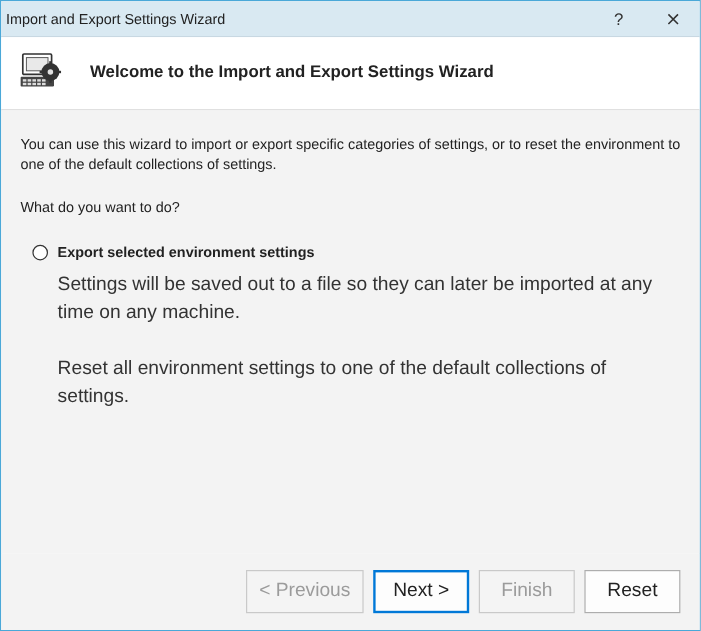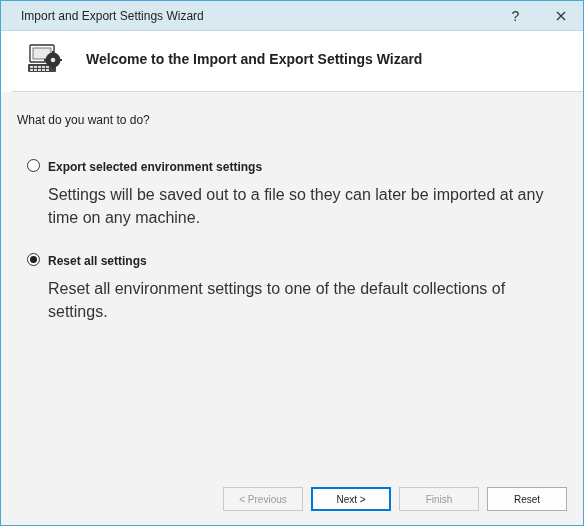--- a/index.html
+++ b/index.html
@@ -17,21 +17,21 @@
       background: #fff;
       border: 1px solid #4aa8d8;
       display: flex;
       flex-direction: column;
     }
     .title-bar {
       height: 30px;
       background: #d9e9f2;
       display: flex;
       align-items: center;
-      padding-left: 20px;
+      padding-left: 4px;
       border-bottom: 1px solid #c8d8e2;
     }
     .title-bar-text {
       flex: 1;
       font-size: 12px;
       color: #222;
     }
     .title-btn {
       width: 45px;
       height: 29px;
@@ -42,48 +42,48 @@
       color: #333;
       cursor: pointer;
     }
     .header-area {
       display: flex;
       align-items: center;
       padding: 12px 16px 16px 16px;
       gap: 24px;
       border-bottom: 1px solid #d9d9d9;
       background: #fff;
-      margin-left: 11px;
     }
     .wizard-icon {
       width: 34px;
       height: 32px;
       flex-shrink: 0;
     }
     .wizard-title {
       font-size: 14px;
       font-weight: 600;
       color: #222;
     }
     .body-area {
       flex: 1;
       padding: 20px 16px 0 16px;
       background: #f3f3f3;
       color: #222;
       font-size: 12px;
       line-height: 1.45;
     }
     .intro-text { margin-bottom: 18px; }
-    .prompt-text { margin-bottom: 30px; }
+    .prompt-text { margin-bottom: 20px; }
     .option {
       margin-bottom: 24px;
       padding-left: 10px;
     }
     .option-row {
       display: flex;
+      align-items: center;
       gap: 8px;
       cursor: pointer;
     }
     .radio {
       width: 13px;
       height: 13px;
       border: 1px solid #333;
       border-radius: 50%;
       display: inline-flex;
       align-items: center;
@@ -111,22 +111,22 @@
     }
     .footer-area {
       padding: 14px 16px;
       display: flex;
       justify-content: flex-end;
       gap: 8px;
       background: #f3f3f3;
     }
     .btn {
       min-width: 80px;
-      height: 24px;
-      font-size: 10px;
+      height: 36px;
+      font-size: 16px;
       font-family: inherit;
       border: 1px solid #adadad;
       background: #fdfdfd;
       color: #222;
       cursor: pointer;
       padding: 0 10px;
     }
     .btn:disabled {
       color: #9b9b9b;
       border-color: #c9c9c9;
@@ -181,36 +181,33 @@
             <rect x="24" y="23" width="2" height="3"></rect>
             <rect x="16" y="16" width="3" height="2"></rect>
             <rect x="31" y="16" width="3" height="2"></rect>
           </g>
       </svg>
     </div>
     <div class="wizard-title">Welcome to the Import and Export Settings Wizard</div>
   </div>
 
   <div class="body-area">
+    <div class="intro-text">You can use this wizard to import or export specific categories of settings, or to reset the environment to one of the default collections of settings.</div>
     <div class="prompt-text">What do you want to do?</div>
 
     <div class="option">
       <div class="option-row">
         <span class="radio"></span>
         <span class="option-label">Export selected environment settings</span>
       </div>
       <div class="option-desc">Settings will be saved out to a file so they can later be imported at any time on any machine.</div>
     </div>
 
 
     <div class="option">
-      <div class="option-row">
-        <span class="radio selected"></span>
-        <span class="option-label">Reset all settings</span>
-      </div>
       <div class="option-desc">Reset all environment settings to one of the default collections of settings.</div>
     </div>
   </div>
 
   <div class="footer-area">
     <button class="btn" disabled="">&lt; Previous</button>
     <button class="btn default">Next &gt;</button>
     <button class="btn" disabled="">Finish</button>
     <button class="btn">Reset</button>
   </div>

